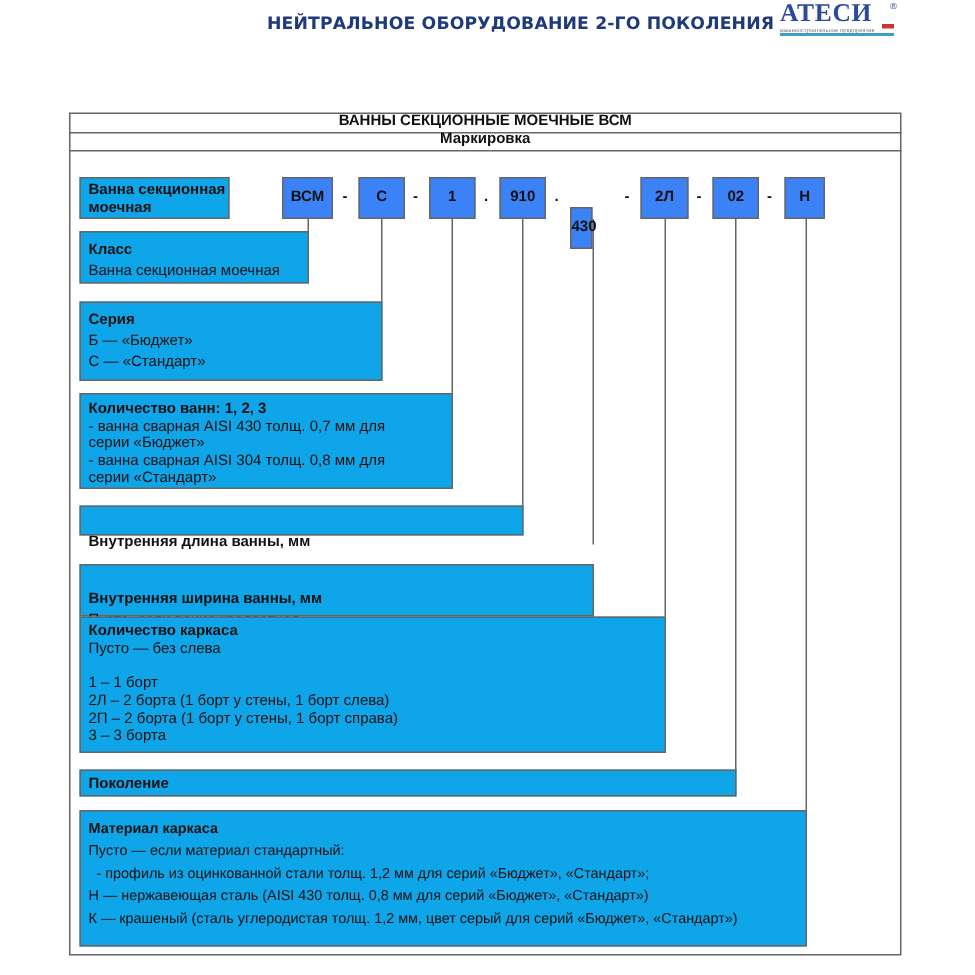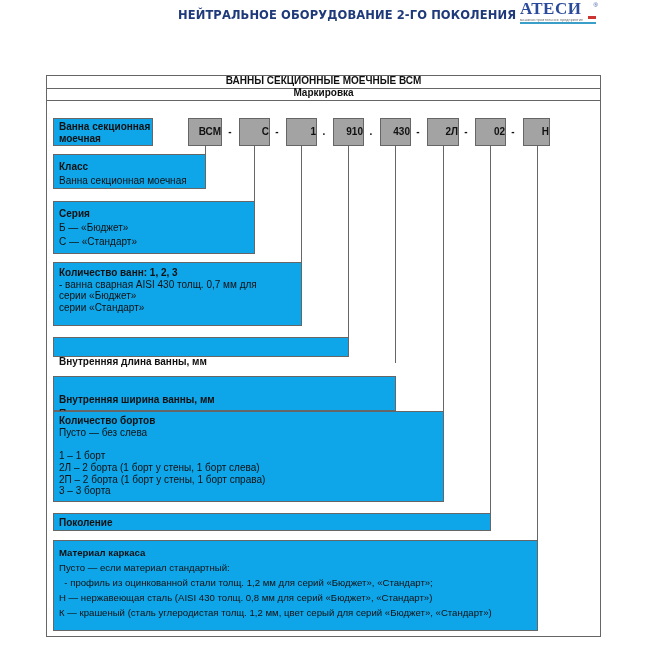--- a/index.html
+++ b/index.html
@@ -9,21 +9,21 @@
   .logo-text{position:absolute;left:2px;top:-2px;font-family:"Liberation Serif",serif;font-weight:bold;font-size:17px;color:#2a4b9b;letter-spacing:0.5px;}
   .logo-reg{position:absolute;right:2px;top:1px;font-size:6px;color:#2a4b9b;}
   .logo-sub{position:absolute;left:2px;top:17px;font-size:3.5px;color:#666;letter-spacing:0.2px;white-space:nowrap;}
   .logo-bar{position:absolute;left:2px;top:21px;width:76px;height:2px;background:#3a9fc8;}
   .logo-red{position:absolute;left:70px;top:15px;width:8px;height:3px;background:#c33;}
 
   .frame{position:absolute;left:46px;top:75px;width:555px;height:562px;border:1.5px solid #666;box-sizing:border-box;}
   .row-h{position:absolute;left:46px;width:555px;height:14px;box-sizing:border-box;border-bottom:1.2px solid #666;text-align:center;font-weight:bold;font-size:10px;line-height:12px;}
   .box{position:absolute;border:1.3px solid #666;box-sizing:border-box;background:#0ea5e9;font-size:10px;line-height:12px;padding:2px 0 0 5px;}
   .box b{font-weight:bold;}
-  .code{position:absolute;top:118px;height:28px;border:1.3px solid #666;box-sizing:border-box;text-align:right;font-weight:bold;font-size:10px;line-height:26px;background:#a3a3a3;}
+  .code{position:absolute;top:118px;height:28px;border:1.3px solid #666;box-sizing:border-box;text-align:center;font-weight:bold;font-size:10px;line-height:26px;background:#3b82f6;}
   .sep{position:absolute;top:118px;height:28px;font-weight:bold;font-size:10px;line-height:28px;width:10px;text-align:center;}
   .vline{position:absolute;width:0;border-left:1.3px solid #666;}
   .ln{display:block;white-space:nowrap;}
 </style>
 </head>
 <body>
 
 <div class="hdr-title">НЕЙТРАЛЬНОЕ ОБОРУДОВАНИЕ 2-ГО ПОКОЛЕНИЯ</div>
 <div class="logo">
   <span class="logo-text">АТЕСИ</span>
@@ -52,21 +52,21 @@
 </div>
 
 <div class="code" style="left:188px;width:34px;">ВСМ</div>
 <div class="sep" style="left:225px;">-</div>
 <div class="code" style="left:239px;width:31px;">С</div>
 <div class="sep" style="left:272px;">-</div>
 <div class="code" style="left:286px;width:31px;">1</div>
 <div class="sep" style="left:319px;">.</div>
 <div class="code" style="left:333px;width:31px;">910</div>
 <div class="sep" style="left:366px;">.</div>
-<div class="code" style="left:380px;width:31px;">430</div>
+<div class="code" style="left:380px;width:15px;margin-top:20px;">430</div>
 <div class="sep" style="left:413px;">-</div>
 <div class="code" style="left:427px;width:32px;">2Л</div>
 <div class="sep" style="left:461px;">-</div>
 <div class="code" style="left:475px;width:31px;">02</div>
 <div class="sep" style="left:508px;">-</div>
 <div class="code" style="left:523px;width:27px;">Н</div>
 
 <div class="box" style="left:53px;top:154px;width:153px;height:35px;padding-top:5px;line-height:14px;">
   <b class="ln">Класс</b>
   <span class="ln">Ванна секционная моечная</span>
@@ -75,34 +75,35 @@
 <div class="box" style="left:53px;top:201px;width:202px;height:53px;padding-top:5px;line-height:14px;">
   <b class="ln">Серия</b>
   <span class="ln">Б — «Бюджет»</span>
   <span class="ln">С — «Стандарт»</span>
 </div>
 
 <div class="box" style="left:53px;top:262px;width:249px;height:64px;padding-top:4px;line-height:11.5px;">
   <b class="ln">Количество ванн: 1, 2, 3</b>
   <span class="ln">- ванна сварная  AISI 430 толщ. 0,7 мм для</span>
   <span class="ln">серии «Бюджет»</span>
+  <span class="ln">- ванна сварная  AISI 304 толщ. 0,8 мм для</span>
   <span class="ln">серии «Стандарт»</span>
 </div>
 
 <div class="box" style="left:53px;top:337px;width:296px;height:18px;padding-top:18px;">
   <b class="ln">Внутренняя длина ванны, мм</b>
 </div>
 
 <div class="box" style="left:53px;top:376px;width:343px;height:35px;padding-top:16px;line-height:14px;">
   <b class="ln">Внутренняя ширина ванны, мм</b>
   <span class="ln">Пусто, если ванна квадратная</span>
 </div>
 
 <div class="box" style="left:53px;top:411px;width:391px;height:91px;padding-top:3px;line-height:11.7px;">
-  <b class="ln">Количество бортов</b>
+  <b class="ln">Количество каркаса</b>
   <span class="ln">Пусто — без слева</span>
   <span class="ln" style="height:11.7px;"></span>
   <span class="ln">1 – 1 борт</span>
   <span class="ln">2Л – 2 борта (1 борт у стены, 1 борт слева)</span>
   <span class="ln">2П – 2 борта (1 борт у стены, 1 борт справа)</span>
   <span class="ln">3 – 3 борта</span>
 </div>
 
 <div class="box" style="left:53px;top:513px;width:438px;height:18px;padding-top:3px;">
   <b class="ln">Поколение</b>

